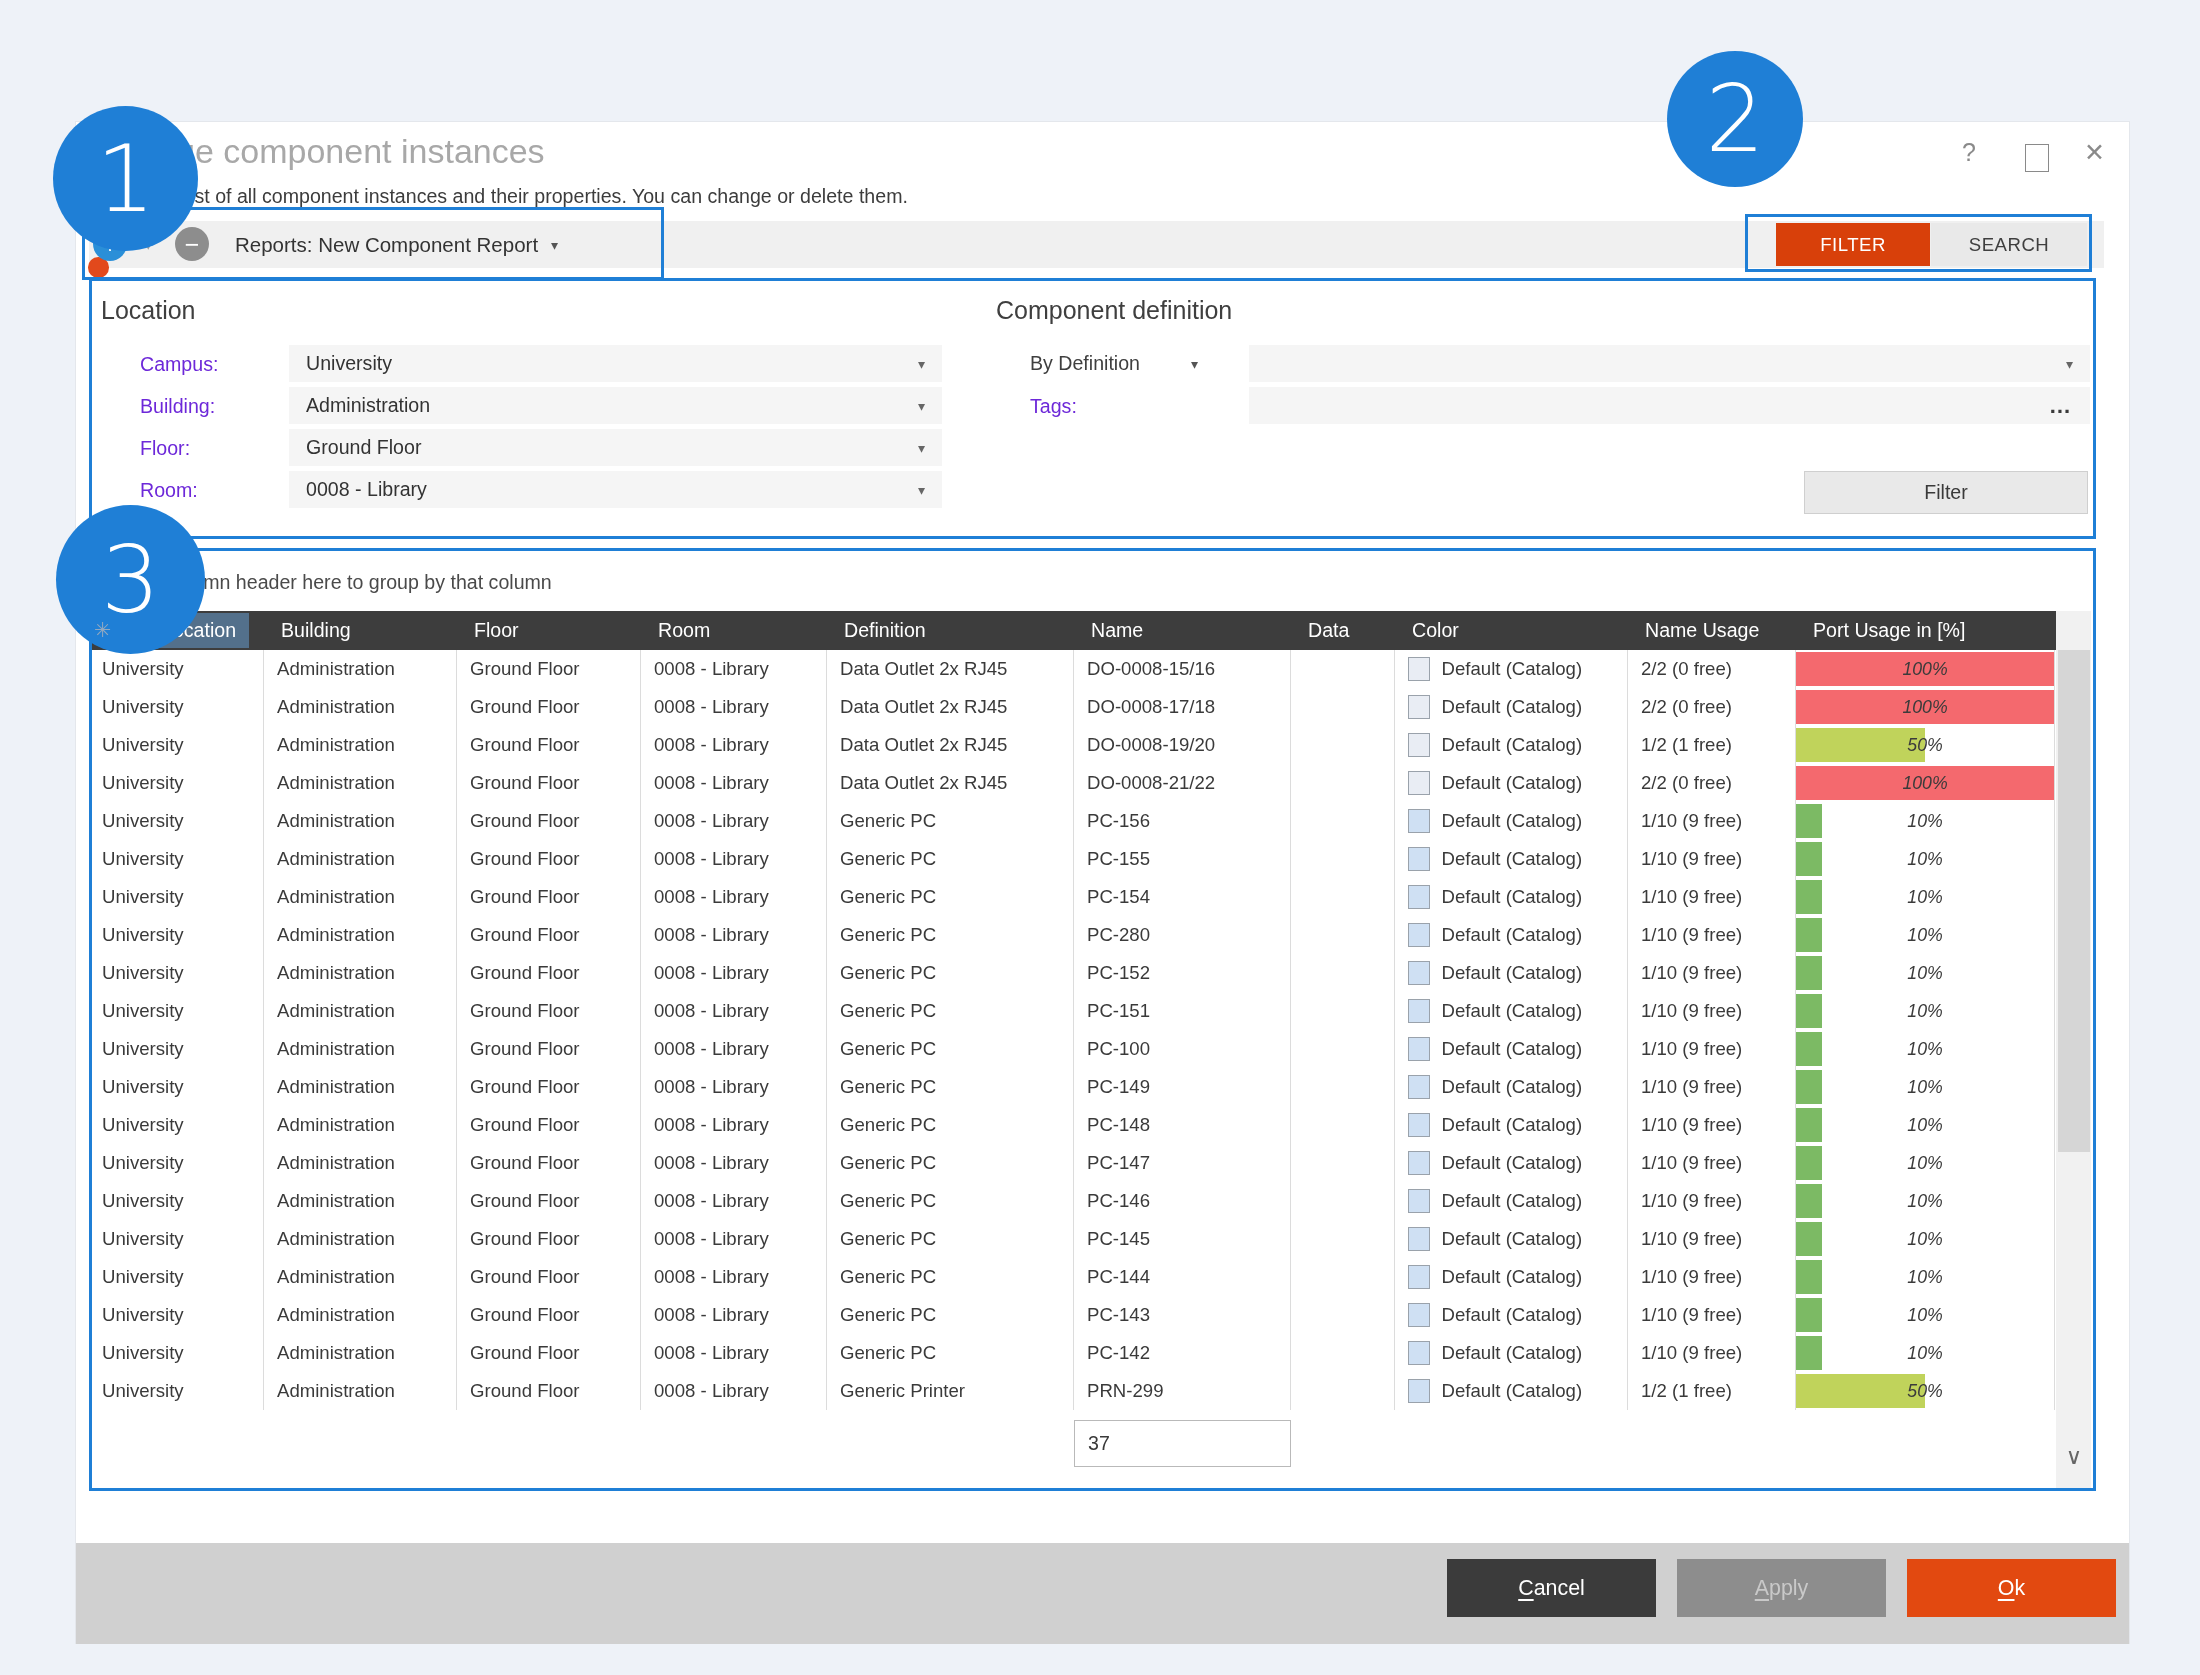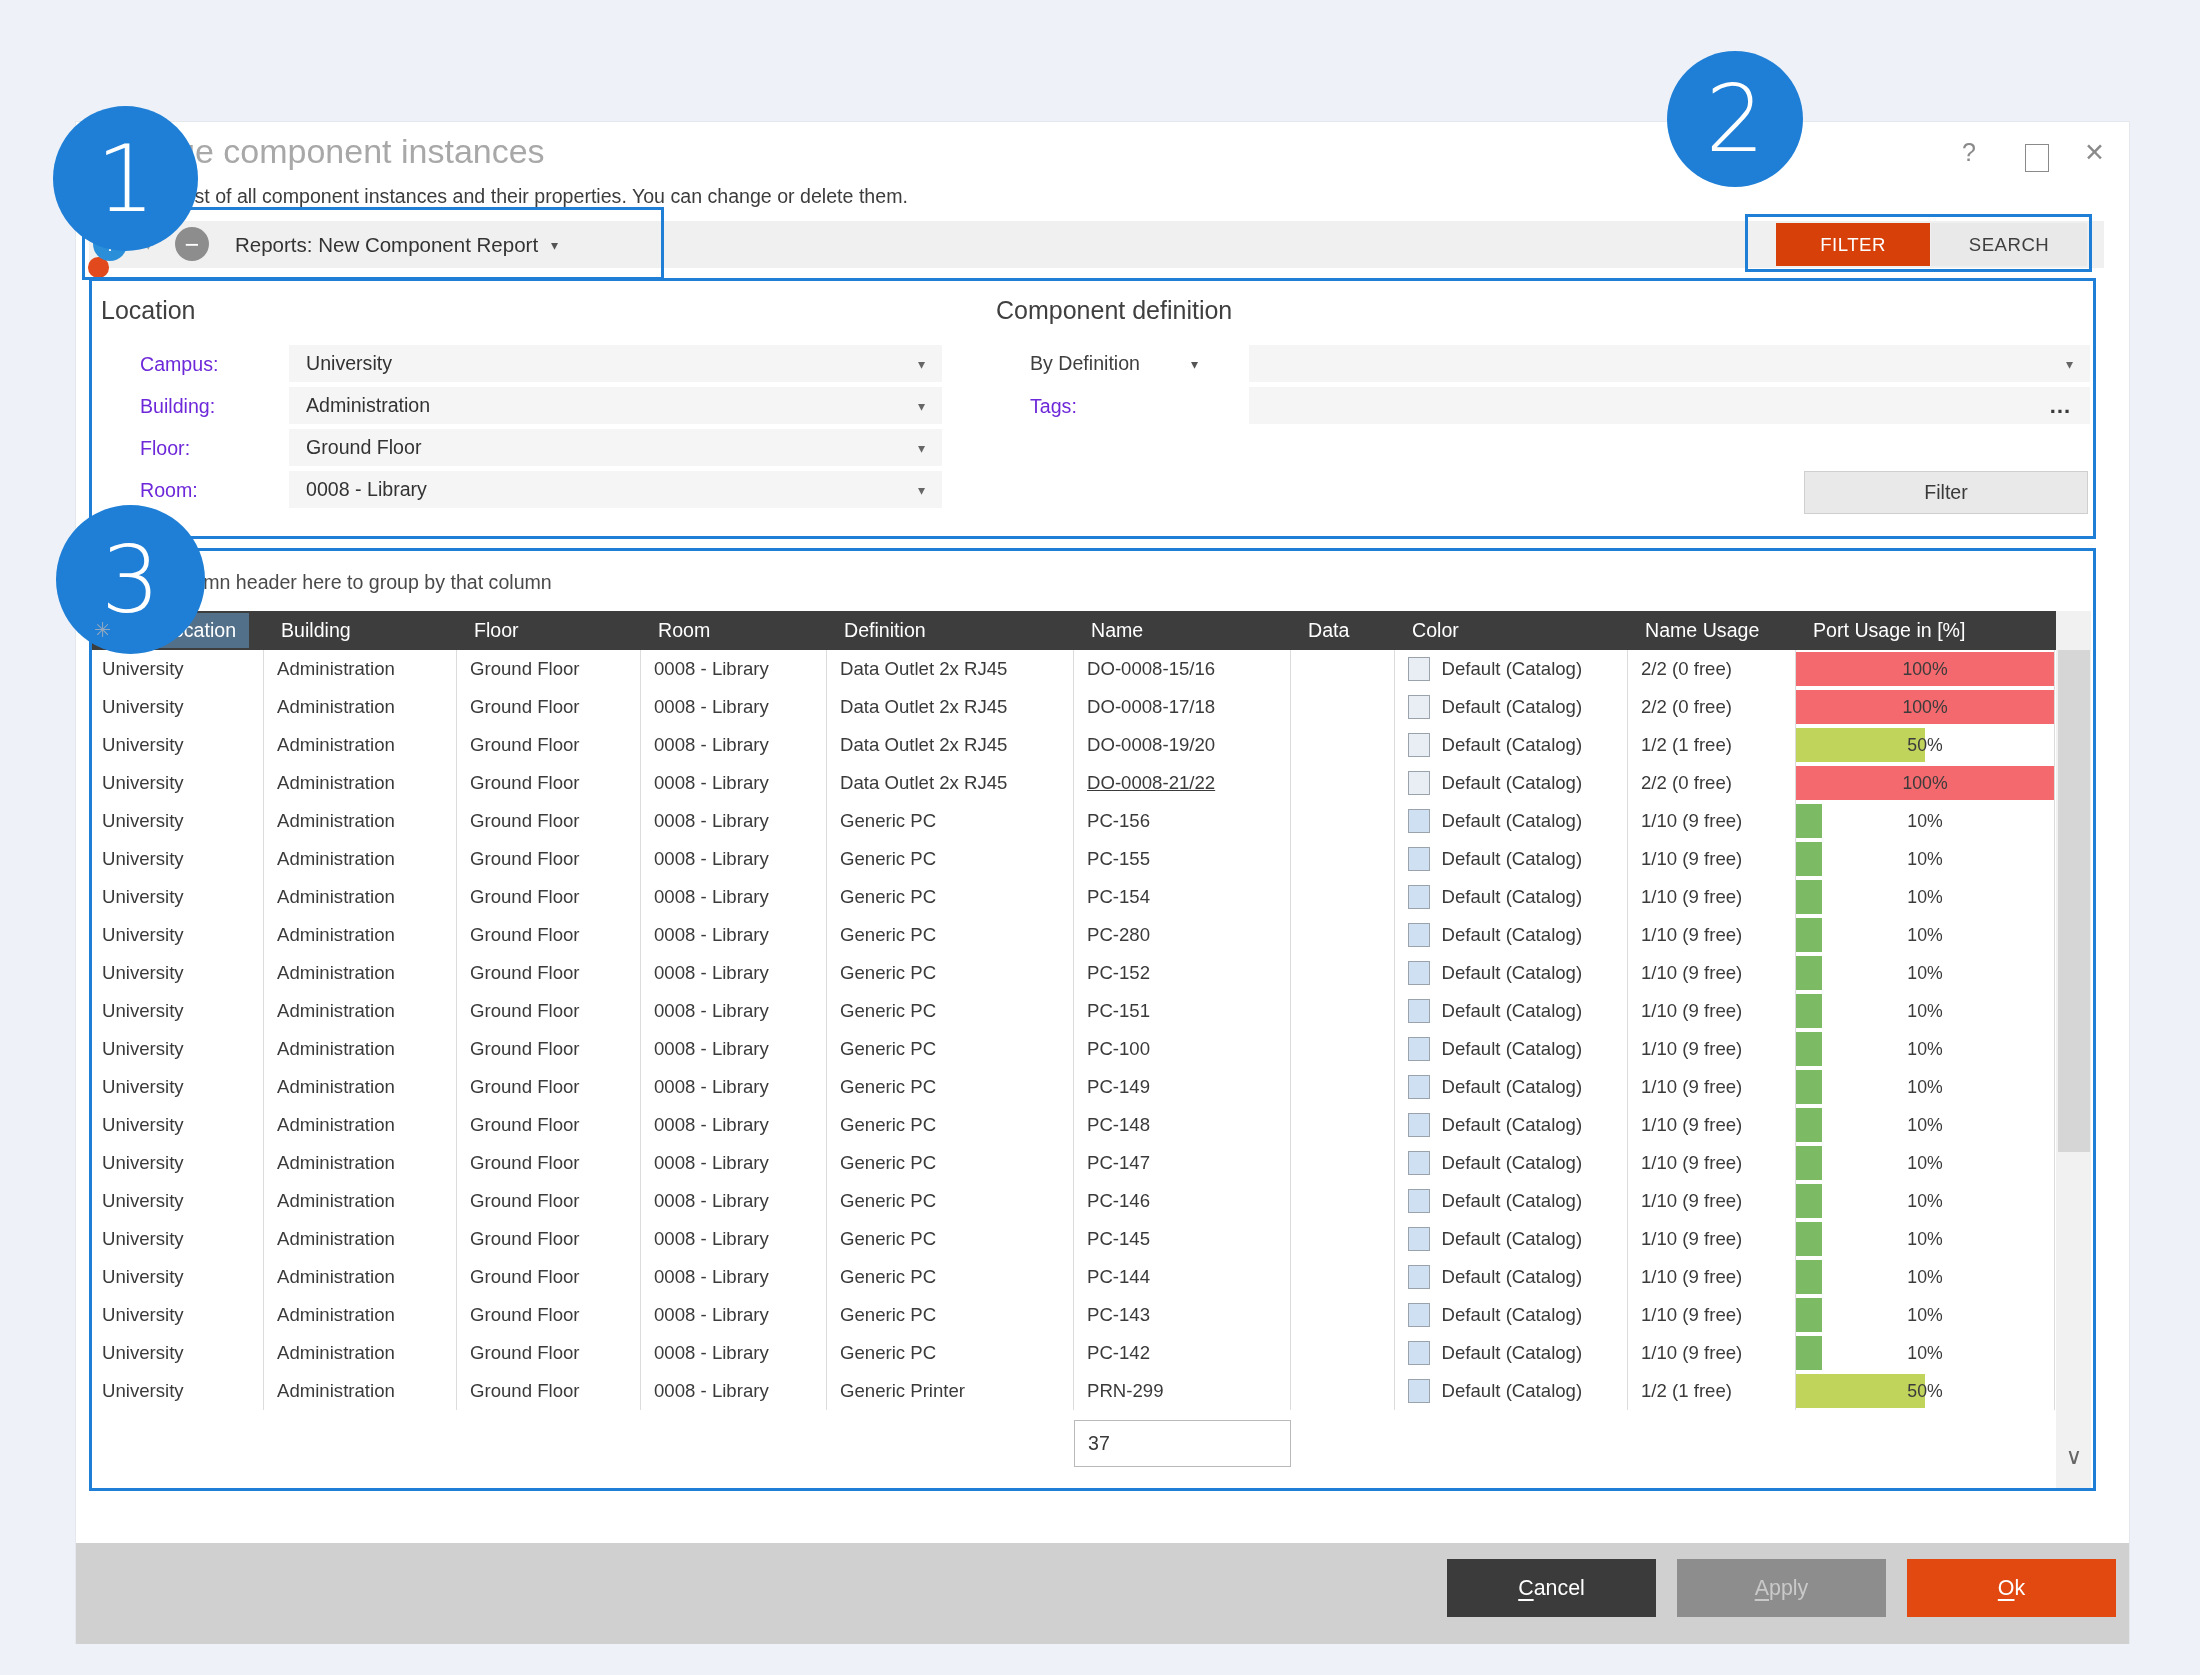--- a/index.html
+++ b/index.html
@@ -68,21 +68,21 @@
   .hcell { color: #fff; font-size: 19.6px; line-height: 39px; padding-left: 17px; white-space: nowrap; overflow: hidden; }
   .hcell.first { padding-left: 60px; }
   .loc-hl { background: #53708b; padding: 5.6px 13px 6.5px 13px; }
   .pin-icon { left: 94px; top: 618px; font-size: 20.5px; color: #93a9c0; z-index: 3; }
   .grid-body { left: 89px; top: 650px; width: 1967px; }
   .grow { display: flex; height: 38px; background: #fff; }
   .cell { font-size: 18.6px; color: #3a3a3a; line-height: 38px; padding-left: 13px;
           border-right: 0.9px solid #dcdcdc; white-space: nowrap; overflow: hidden; }
   .colorcell { display: flex; align-items: center; gap: 11.2px; }
   .swatch { width: 22.4px; height: 24px; border: 0.9px solid #9aa2ab; flex: 0 0 auto; }
-  .pctcell { position: relative; padding: 12px; border-right: 0.9px solid #dcdcdc; }
+  .pctcell { position: relative; padding: 12px; border-right: 0.9px solid #dcdcdc; font-style: italic; }
   .pctbar { position: absolute; left: 0; top: 1.9px; bottom: 1.9px; }
   .pctlabel { position: absolute; inset: 0; text-align: center; font-size: 17.7px; line-height: 38px; color: #3b3b3b; }
   .summary-box { left: 1074px; top: 1420px; width: 217px; height: 47px; border: 0.9px solid #b9b9b9; background: #fff;
                  font-size: 19.6px; color: #3a3a3a; display: flex; align-items: center; padding-left: 13px; }
   .vscroll-track { left: 2056px; top: 611px; width: 35px; height: 877px; background: #f1f1f1; }
   .vscroll-thumb { left: 2058px; top: 650px; width: 32px; height: 502px; background: #d6d6d6; }
   .scroll-arrow { left: 2062px; top: 1443px; width: 24px; font-size: 22.4px; color: #666; text-align: center; }
 
   
   .footer-bar { left: 76px; top: 1543px; width: 2053px; height: 101px; background: #d0d0d0; }
@@ -225,21 +225,21 @@
         <div class="pctbar" style="width: 50%; background: rgb(192, 211, 91);"></div>
         <div class="pctlabel">50%</div>
       </div>
     </div>
     <div class="grow">
       <div class="cell" style="width: 175px;">University</div>
       <div class="cell" style="width: 193px;">Administration</div>
       <div class="cell" style="width: 184px;">Ground Floor</div>
       <div class="cell" style="width: 186px;">0008 - Library</div>
       <div class="cell" style="width: 247px;">Data Outlet 2x RJ45</div>
-      <div class="cell" style="width: 217px; text-decoration: underline;">DO-0008-21/22</div>
+      <div class="cell" style="width: 217px;">DO-0008-21/22</div>
       <div class="cell" style="width: 104px;"></div>
       <div class="cell colorcell" style="width: 233px;">
         <span class="swatch" style="background: rgb(233, 237, 244);"></span>
         <span>Default  (Catalog)</span>
       </div>
       <div class="cell" style="width: 168px;">2/2 (0 free)</div>
       <div class="pctcell" style="width: 259px;">
         <div class="pctbar" style="width: 100%; background: rgb(244, 105, 110);"></div>
         <div class="pctlabel">100%</div>
       </div>

